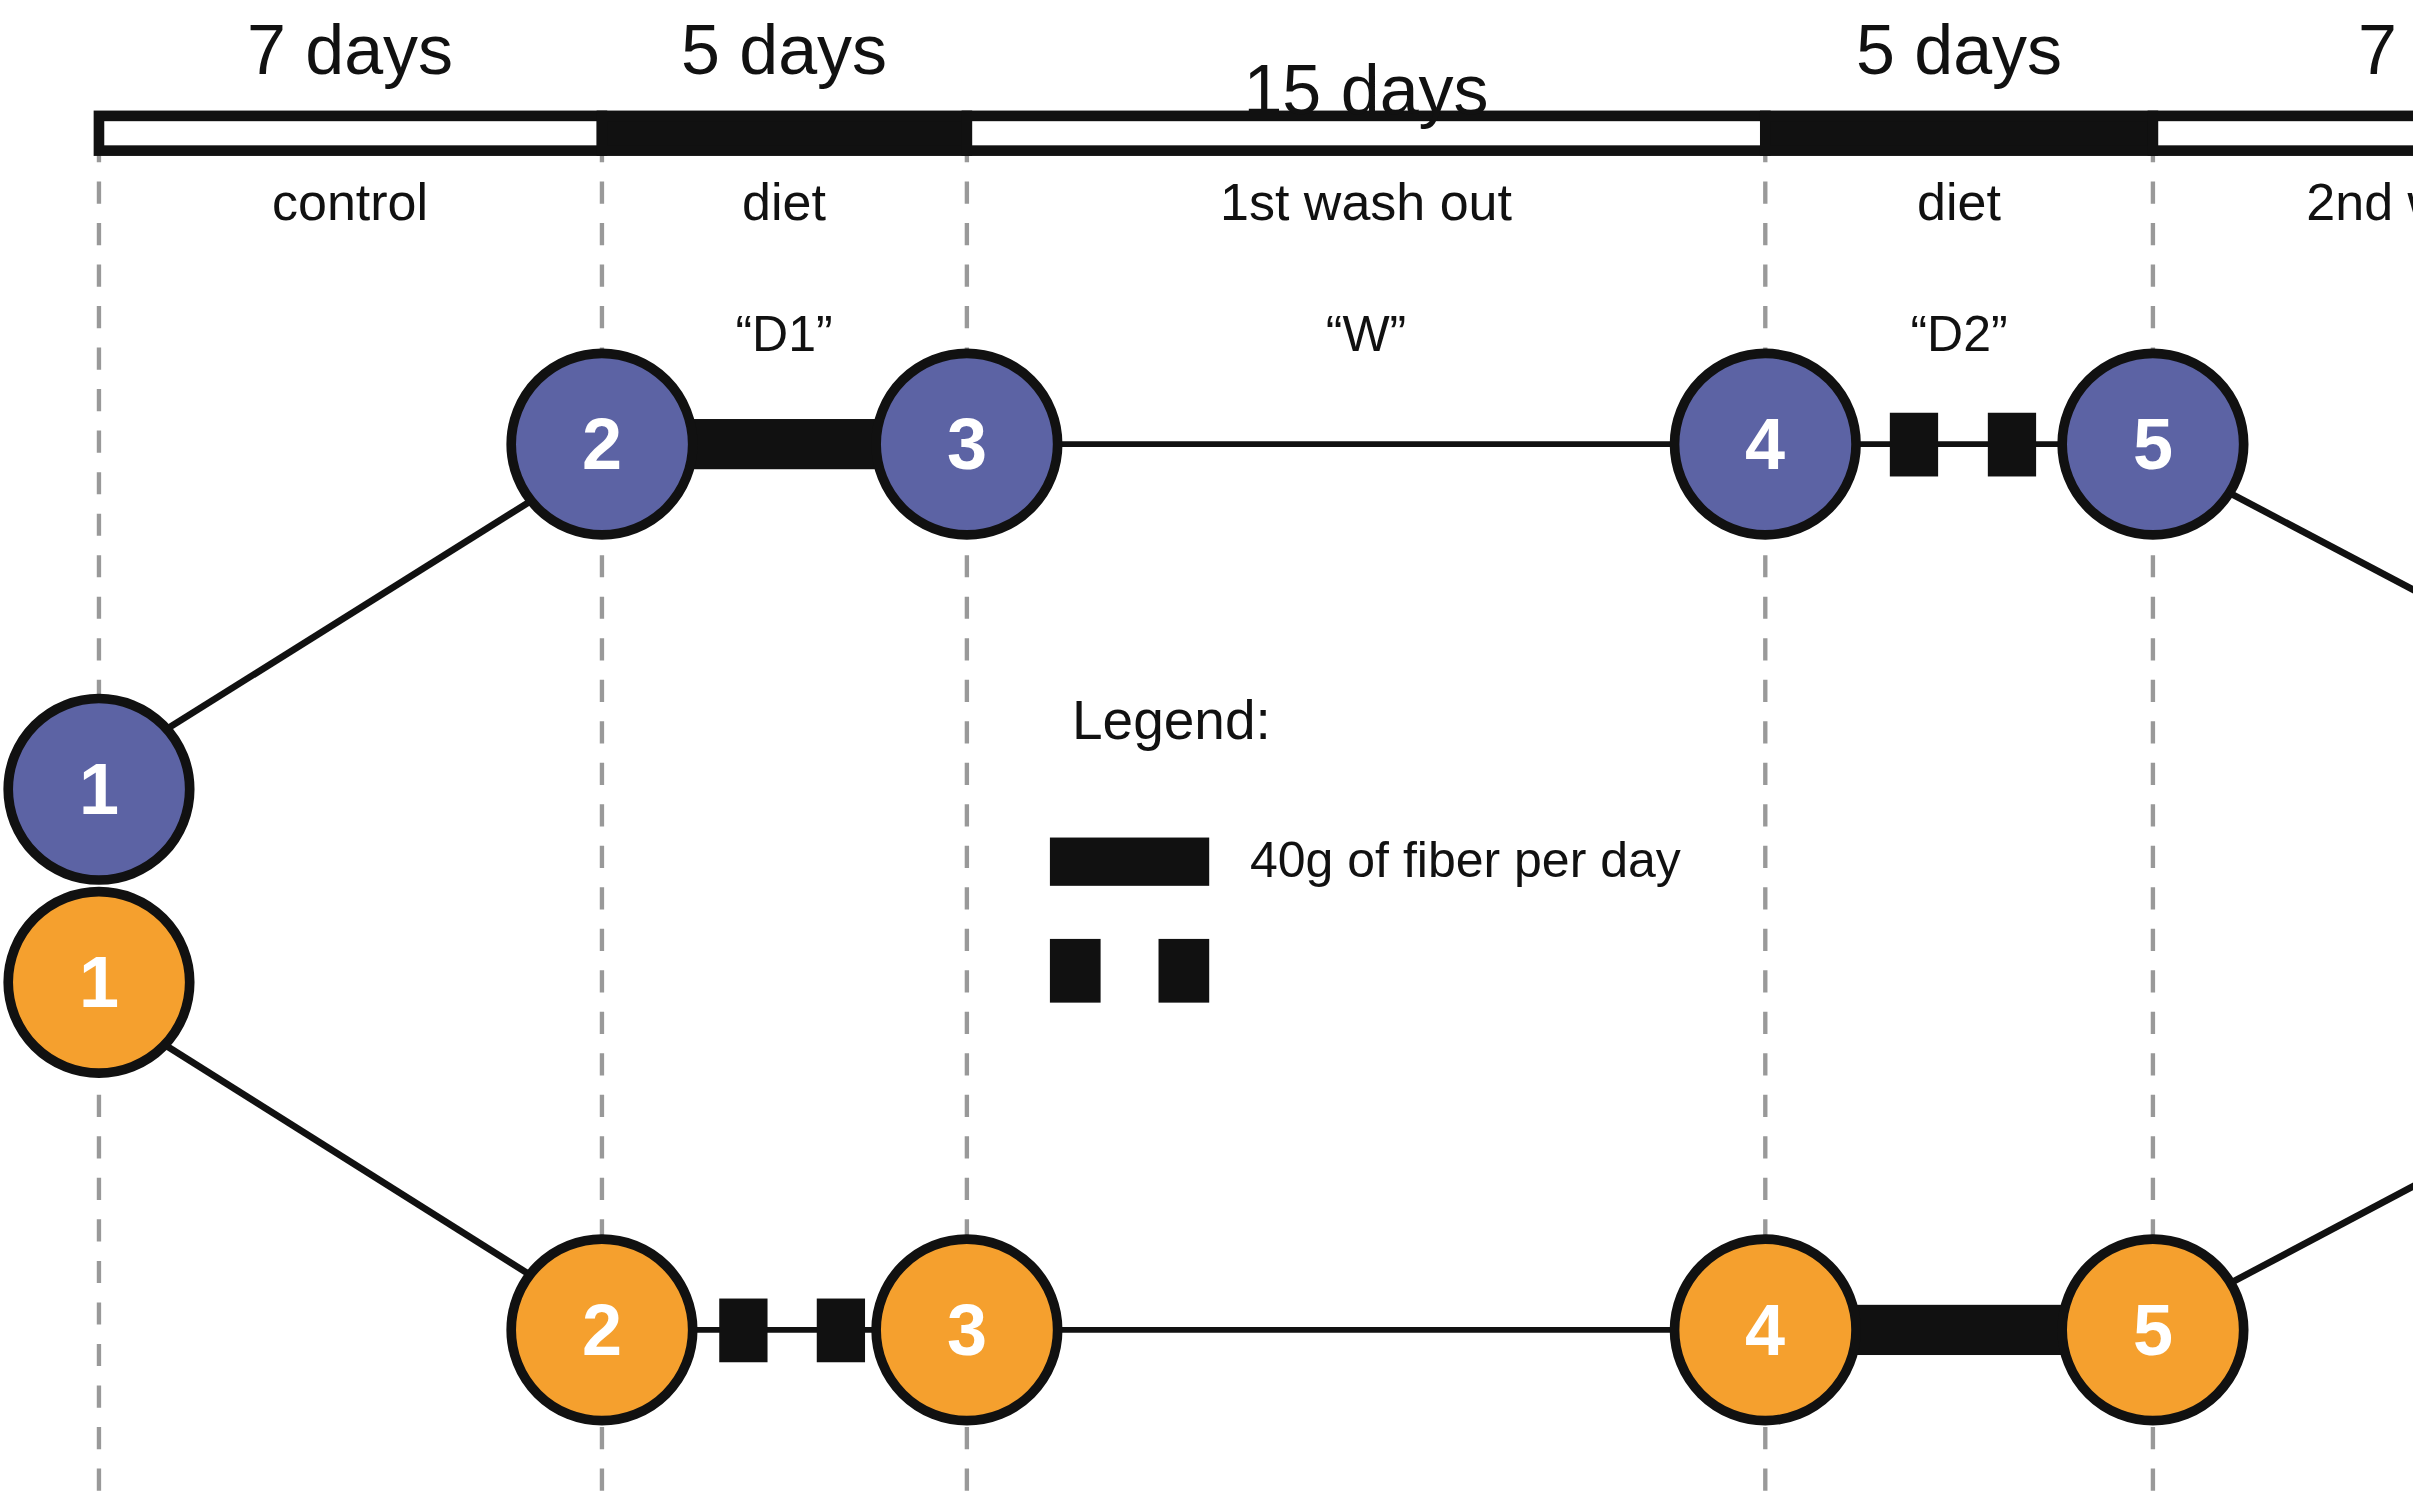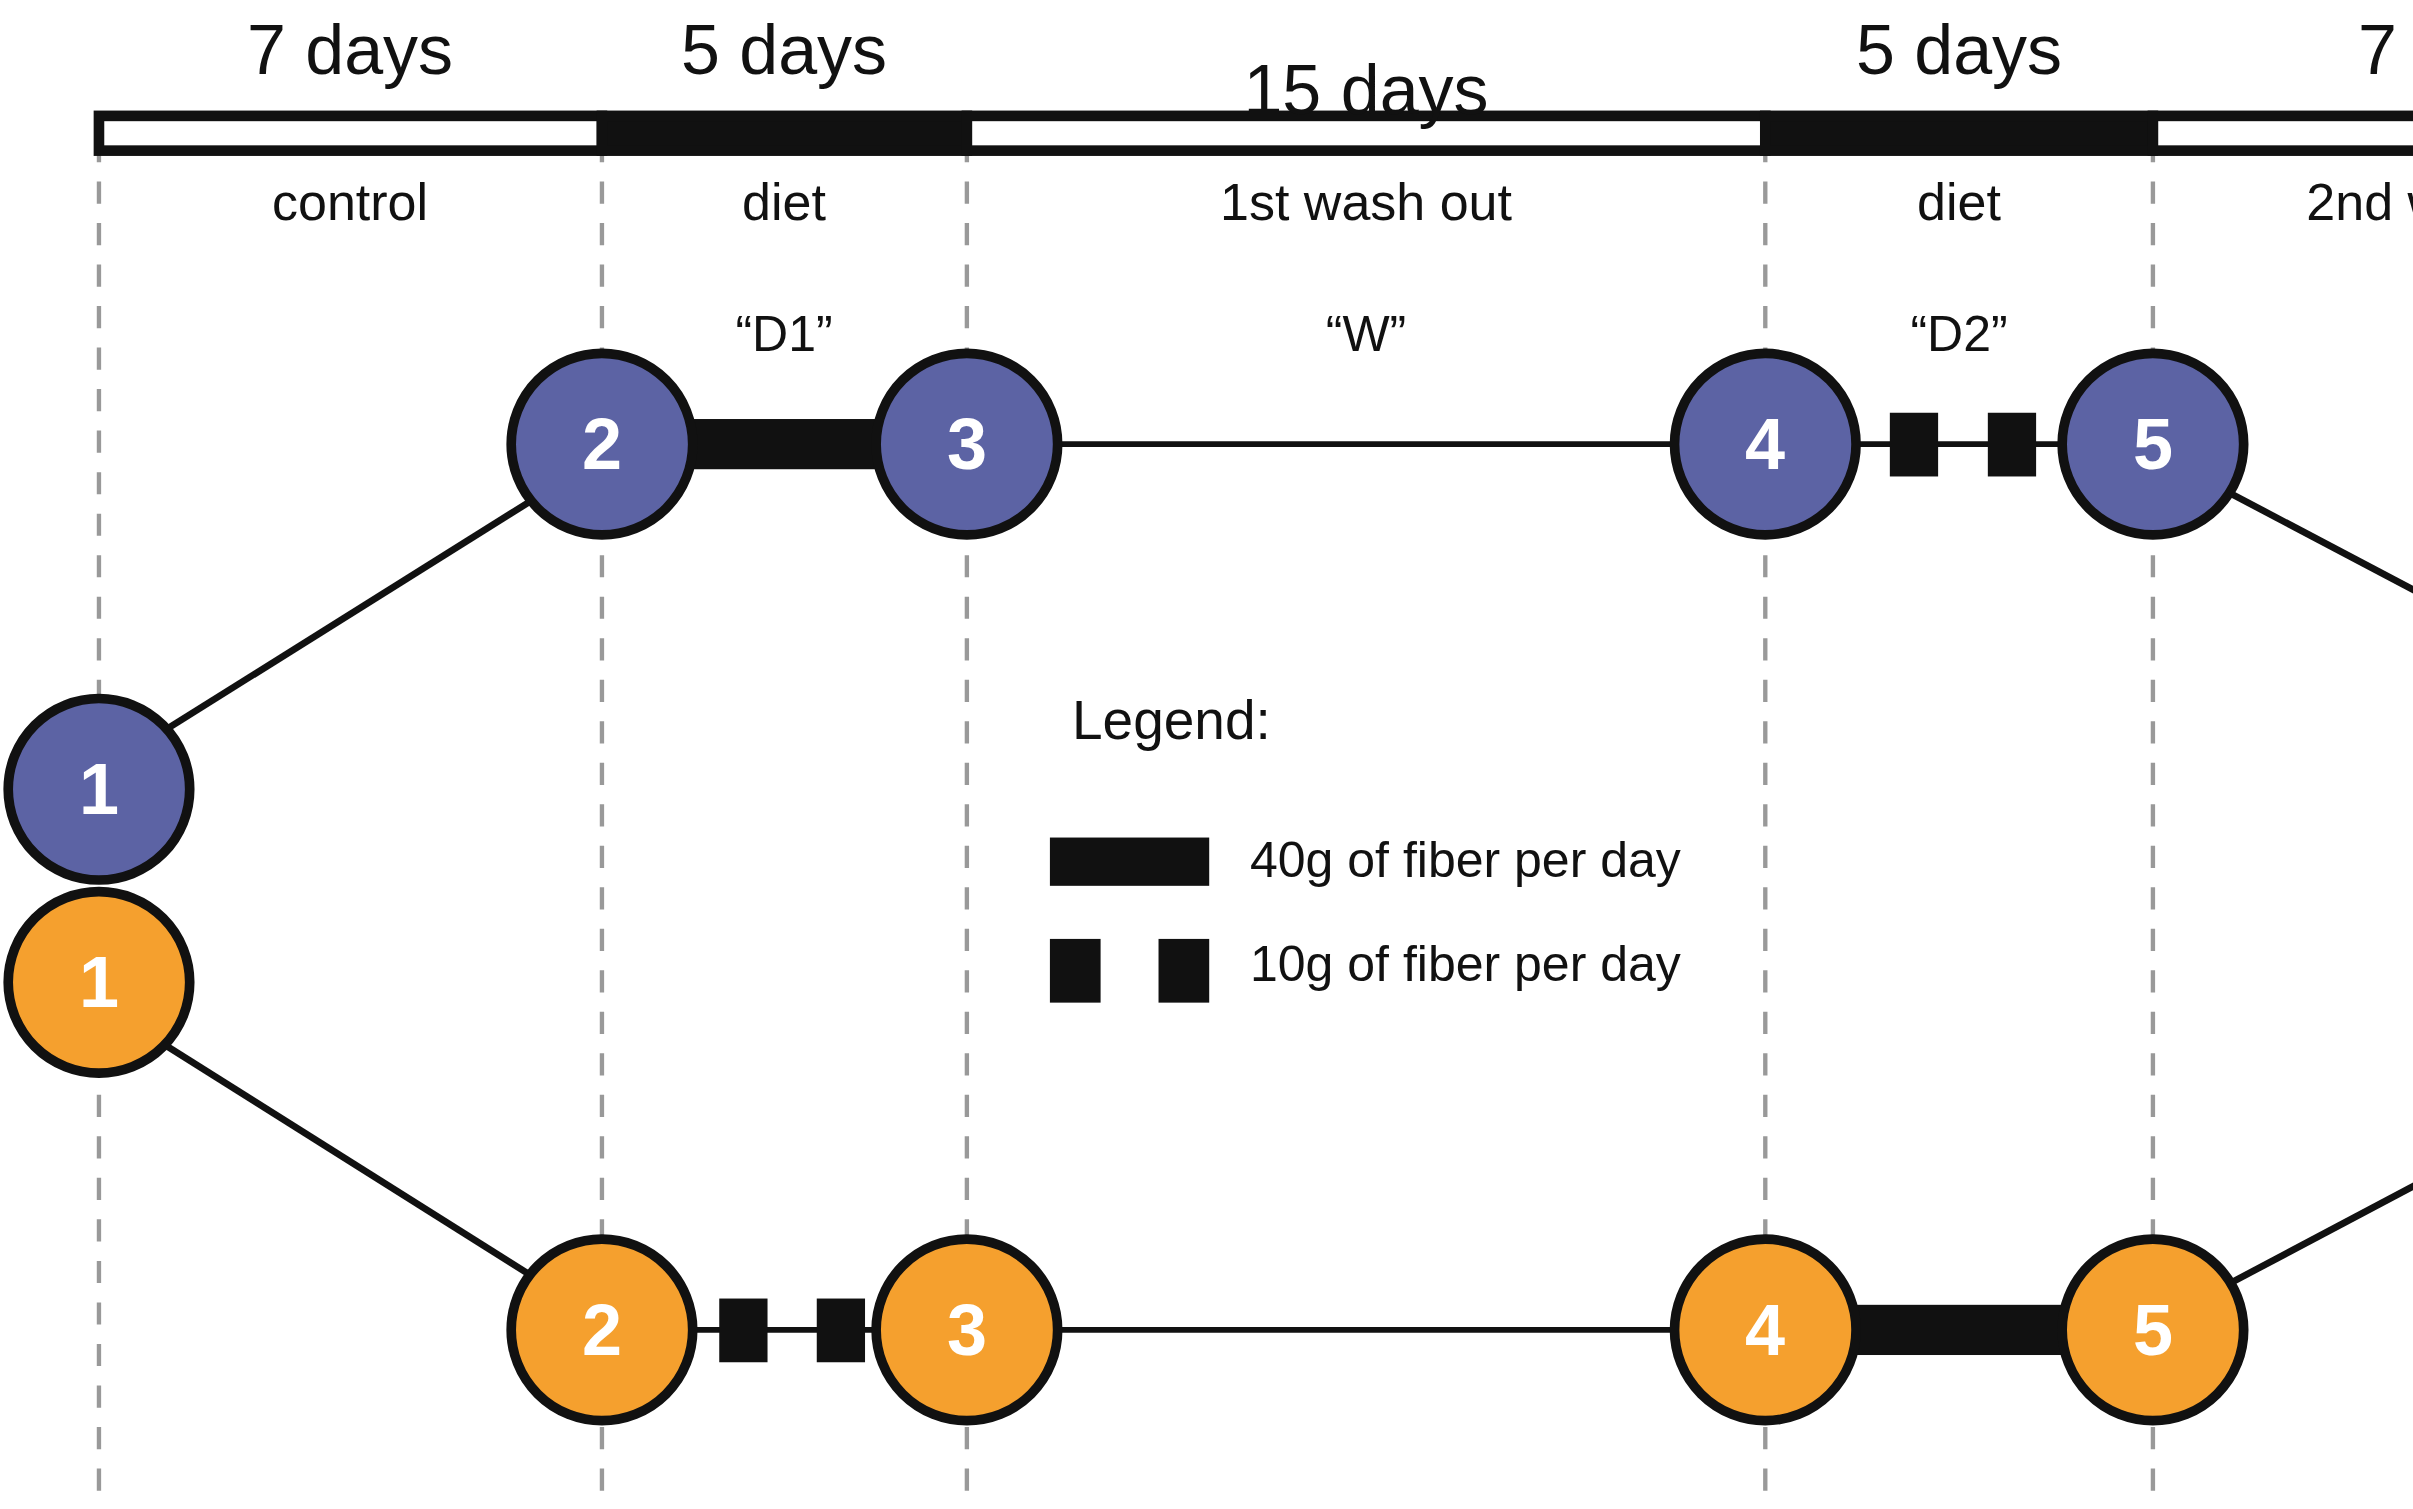--- a/index.html
+++ b/index.html
@@ -155,16 +155,15 @@
   <div class="node-num" style="left:2153px; top:444px;">5</div>
 
   <div class="node-num" style="left:99px;  top:982px;">1</div>
   <div class="node-num" style="left:602px; top:1330px;">2</div>
   <div class="node-num" style="left:967px; top:1330px;">3</div>
   <div class="node-num" style="left:1765px; top:1330px;">4</div>
   <div class="node-num" style="left:2153px; top:1330px;">5</div>
 
   <div class="txt legend-title" style="left:1072px; top:693px;">Legend:</div>
   <div class="txt legend-text" style="left:1250px; top:835px;">40g of fiber per day</div>
-  <div class="txt legend-text" style="left:1250px; top:939px;">10g of fiber per day</div>
 
 </div>
 
 
 </body></html>

